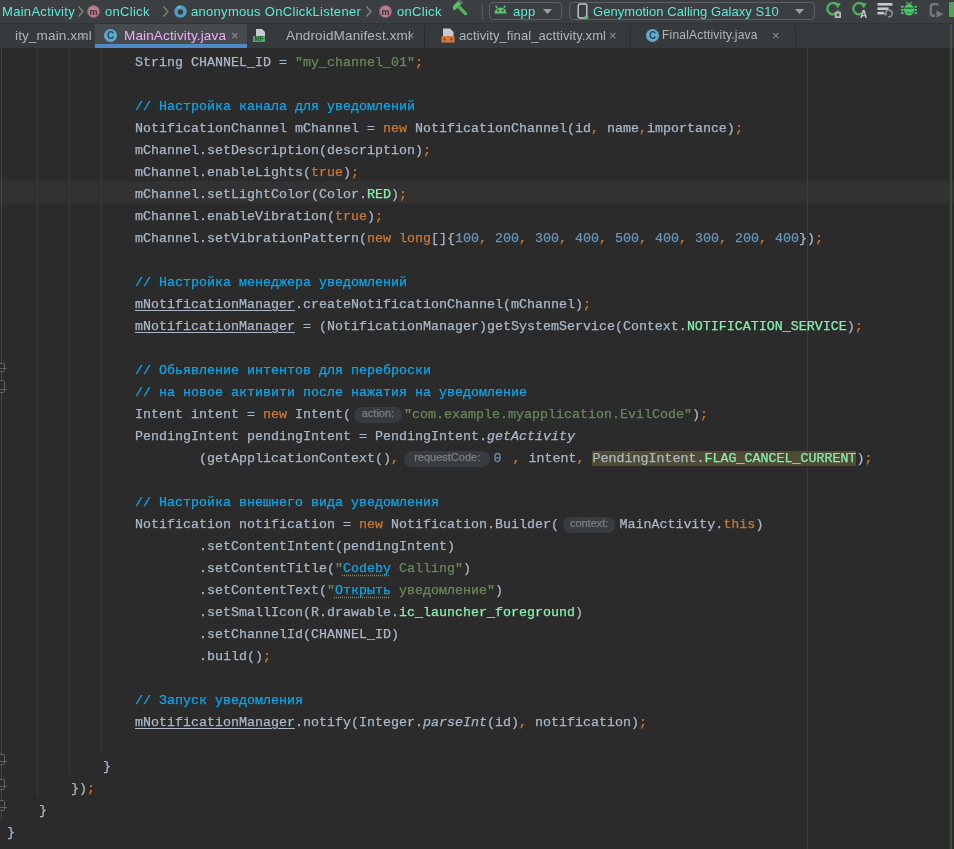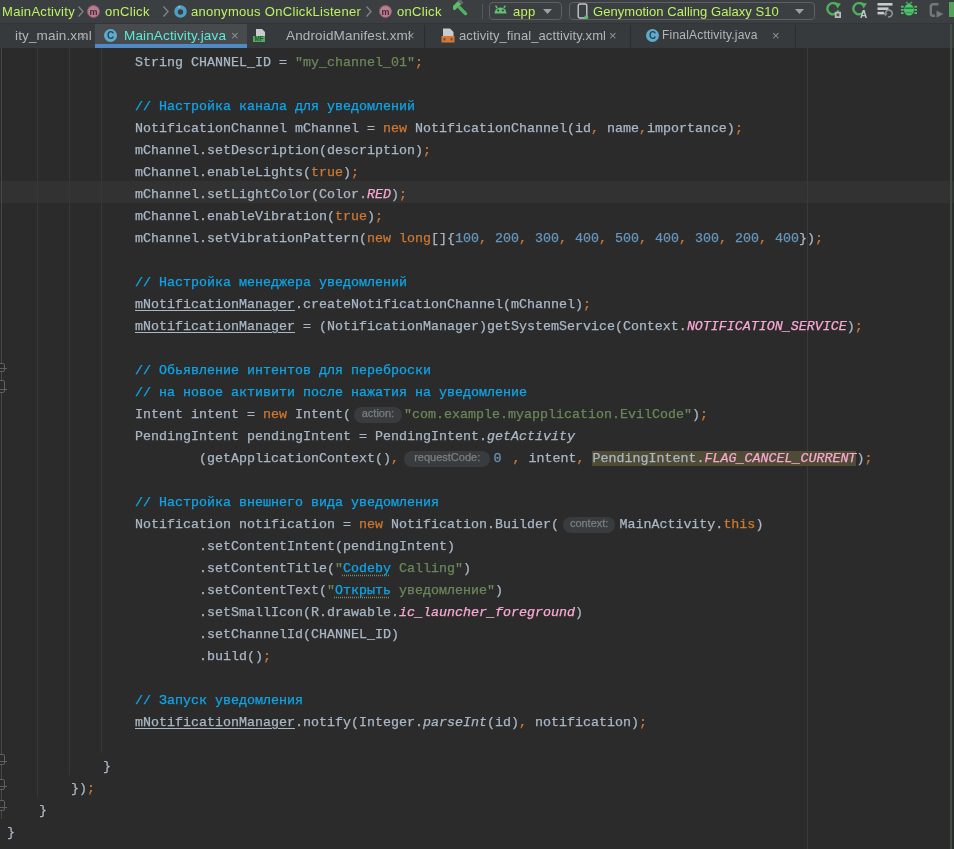--- a/index.html
+++ b/index.html
@@ -1,33 +1,33 @@
 <!DOCTYPE html>
 <html><head><meta charset="utf-8"><style>
 *{margin:0;padding:0;box-sizing:border-box}
 svg{display:block}
 html,body{width:954px;height:849px;overflow:hidden;background:#2B2B2B}
 #navbar{position:absolute;left:0;top:0;width:954px;height:24px;background:#3C3F41;border-bottom:1px solid #323436}
-.bt{position:absolute;top:4px;font:13px "Liberation Sans",sans-serif;letter-spacing:.3px;color:#bef264;white-space:pre}
+.bt{position:absolute;top:4px;font:13px "Liberation Sans",sans-serif;letter-spacing:.3px;color:#5eead4;white-space:pre}
 .combo{position:absolute;top:2px;height:18px;border:1px solid #5E6163;border-radius:4px}
 #tabbar{position:absolute;left:0;top:24px;width:954px;height:24px;background:#373A3D}
 .tabtext{position:absolute;top:4px;font:13.5px "Liberation Sans",sans-serif;letter-spacing:.15px;color:#B2B6B8;white-space:pre}
-.tabtext.sel{color:#5eead4}
+.tabtext.sel{color:#f0abfc}
 .x{position:absolute;top:4px;font:13px "Liberation Sans",sans-serif;color:#8F9496}
 .seltab{position:absolute;top:0;height:24px;background:#474B4E}
 .underline{position:absolute;top:20px;height:3.5px;background:#5189C4}
 #editor{position:absolute;left:0;top:48px;width:954px;height:801px;background:#2B2B2B}
 .caretline{position:absolute;left:0;top:133px;width:954px;height:22px;background:#323232}
 #code{position:absolute;left:7px;top:4px;font:13.33px "Liberation Mono",monospace;color:#A9B7C6;white-space:pre;-webkit-text-stroke:0.25px currentColor}
 .ln{height:22px;line-height:22px}
 .k{color:#CC7832}
 .s{color:#6A8759}
 .c{color:#0ea5e9}
 .n{color:#6897BB}
-.f{color:#f9a8d4;font-style:italic}
+.f{color:#86efac;}
 .em{font-style:italic}
 .u{text-decoration:underline;text-underline-offset:2px}
 .dot{color:#0ea5e9;text-decoration:underline dotted #7A8A5F;text-underline-offset:3px}
 .hl{background:#4F4B35}
 .chip{display:inline-block;height:16px;line-height:16px;border-radius:8px;background:#393C3E;color:#7A7F82;font:11px "Liberation Sans",sans-serif;text-align:center;vertical-align:1px}
 </style></head>
 <body>
 <div id="navbar">
     <div class="bt" style="left:2px">MainActivity</div>
 <div style="position:absolute;left:78px;top:6px;width:6px;height:11px">

